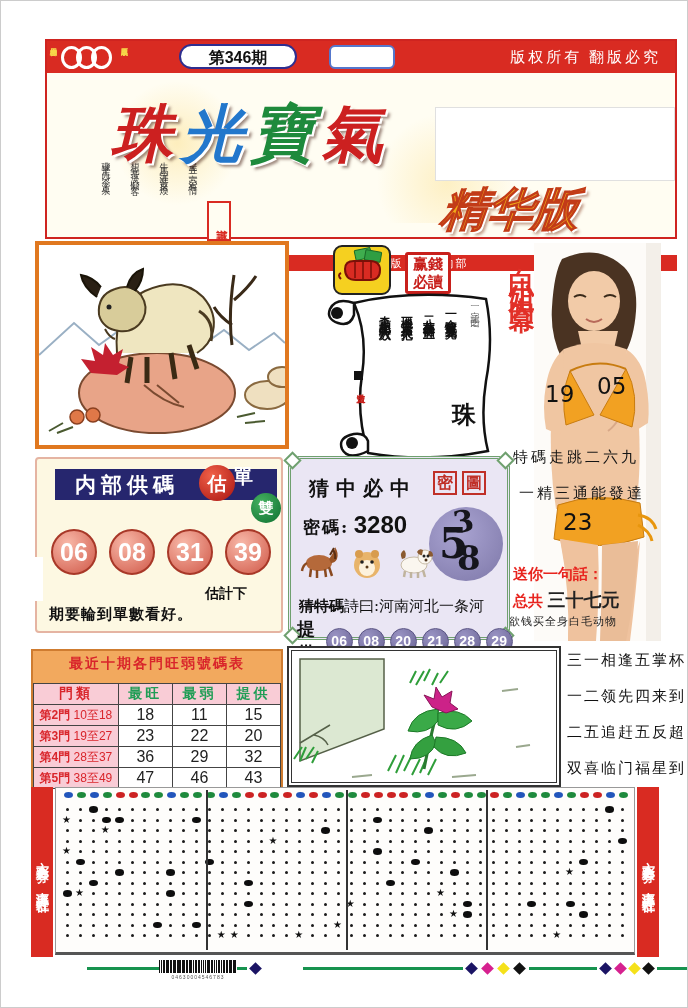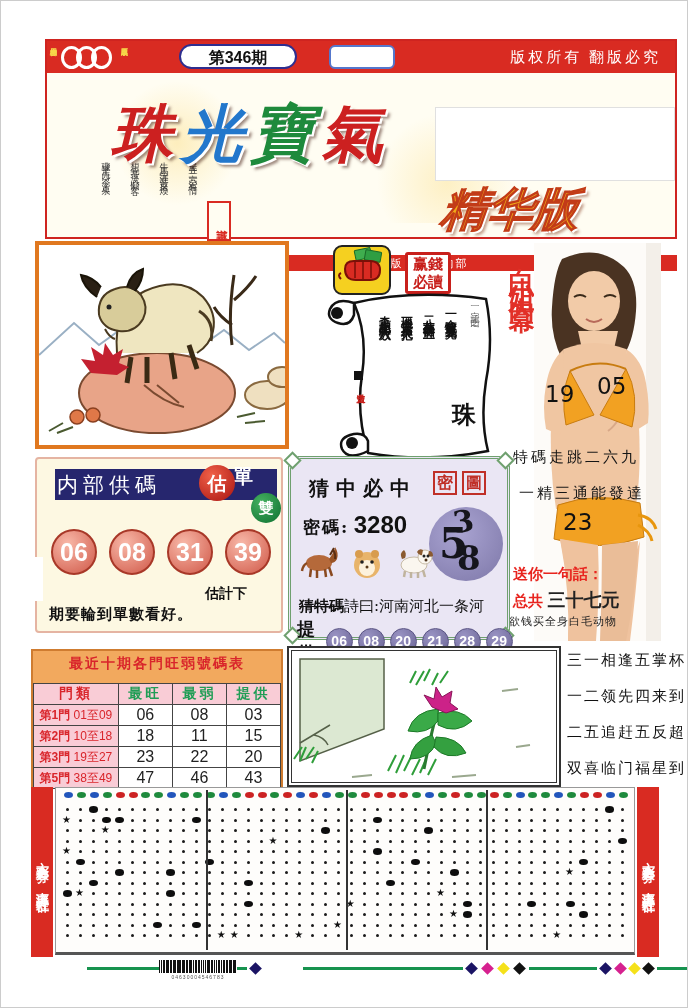--- a/index.html
+++ b/index.html
@@ -54,21 +54,21 @@
   .overlay-num{font-size:23px;color:#111;font-weight:500;font-family:"DejaVu Sans",sans-serif;}
   .hand-line{font-family:"DejaVu Serif",serif;font-size:15px;color:#151515;letter-spacing:3px;white-space:nowrap;}
   .gift-label{color:#e8241e;font-weight:bold;font-size:15px;}
   .gift-red{color:#e8241e;font-weight:bold;font-size:15px;}
   .gift-black{color:#222;font-weight:bold;font-size:18px;}
   .small-note{font-size:11px;color:#222;letter-spacing:1px;}
   
   .internal-box{left:34px;top:456px;width:248px;height:176px;background:#fdf8e2;border:2px solid #e5b4a2;
                 border-radius:4px;box-sizing:border-box;}
   .int-banner{left:18px;top:10px;width:222px;height:31px;background:#26266e;display:flex;align-items:center;}
-  .int-banner-text{color:#fff;font-family:"DejaVu Serif",serif;font-weight:normal;font-size:21px;letter-spacing:5px;padding-left:2px;}
+  .int-banner-text{color:#fff;font-family:"DejaVu Serif",serif;font-weight:bold;font-size:21px;letter-spacing:5px;padding-left:20px;}
   .gu-circle{left:162px;top:6px;width:36px;height:36px;border-radius:50%;background:radial-gradient(circle at 35% 30%,#f06048,#a81410);
              color:#fff;font-size:19px;font-weight:bold;font-family:"DejaVu Serif",serif;text-align:center;line-height:36px;}
   .dan-char{color:#fff;font-size:20px;font-weight:bold;font-family:"DejaVu Serif",serif;position:absolute;left:196px;top:4px;}
   .shuang-circle{left:214px;top:34px;width:30px;height:30px;border-radius:50%;background:radial-gradient(circle at 35% 30%,#44b060,#0e7030);
                  color:#fff;font-size:15px;font-weight:bold;text-align:center;line-height:30px;font-family:"DejaVu Serif",serif;}
   .int-balls{left:10px;top:70px;width:228px;display:flex;gap:12px;justify-content:center;}
   .ball-big{width:46px;height:46px;border-radius:50%;background:radial-gradient(circle at 35% 30%,#f8b8a8,#d05848);
             border:2px solid #a83828;box-sizing:border-box;color:#fff;font-size:25px;font-weight:bold;
             display:flex;align-items:center;justify-content:center;}
   .int-note-r{left:168px;top:126px;font-size:14px;font-weight:bold;color:#111;}
@@ -347,36 +347,36 @@
       <thead>
           <tr>
         <th class="gatehdr" style="width:84px;">門類</th>
         <th style="width:54px;">最旺</th>
         <th style="width:54px;">最弱</th>
         <th style="width:54px;">提供</th>
       </tr>
         </thead>
       <tbody>
           <tr>
-            <td class="gate"><b>第1門</b> 01至09</td>
-            <td class="val">06</td>
-            <td class="val">08</td>
-            <td class="val">03</td>
-          </tr>
-          <tr>
             <td class="gate"><b>第2門</b> 10至18</td>
             <td class="val">18</td>
             <td class="val">11</td>
             <td class="val">15</td>
           </tr>
           <tr>
             <td class="gate"><b>第3門</b> 19至27</td>
             <td class="val">23</td>
             <td class="val">22</td>
             <td class="val">20</td>
+          </tr>
+          <tr>
+            <td class="gate"><b>第4門</b> 28至37</td>
+            <td class="val">36</td>
+            <td class="val">29</td>
+            <td class="val">32</td>
           </tr>
           <tr>
             <td class="gate"><b>第5門</b> 38至49</td>
             <td class="val">47</td>
             <td class="val">46</td>
             <td class="val">43</td>
           </tr>
         </tbody>
     </table>
   </div>

